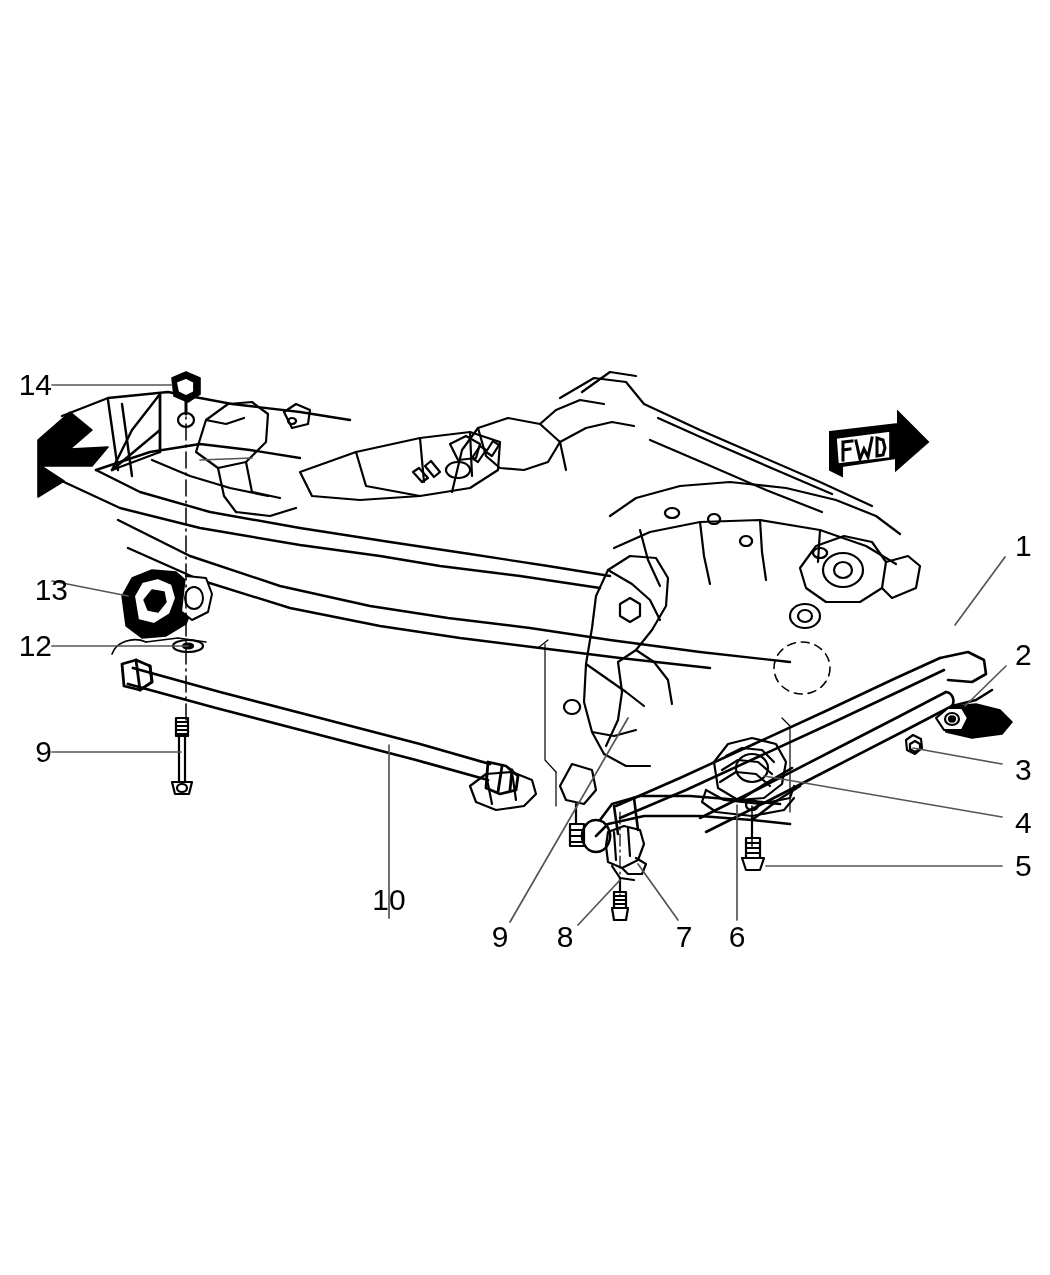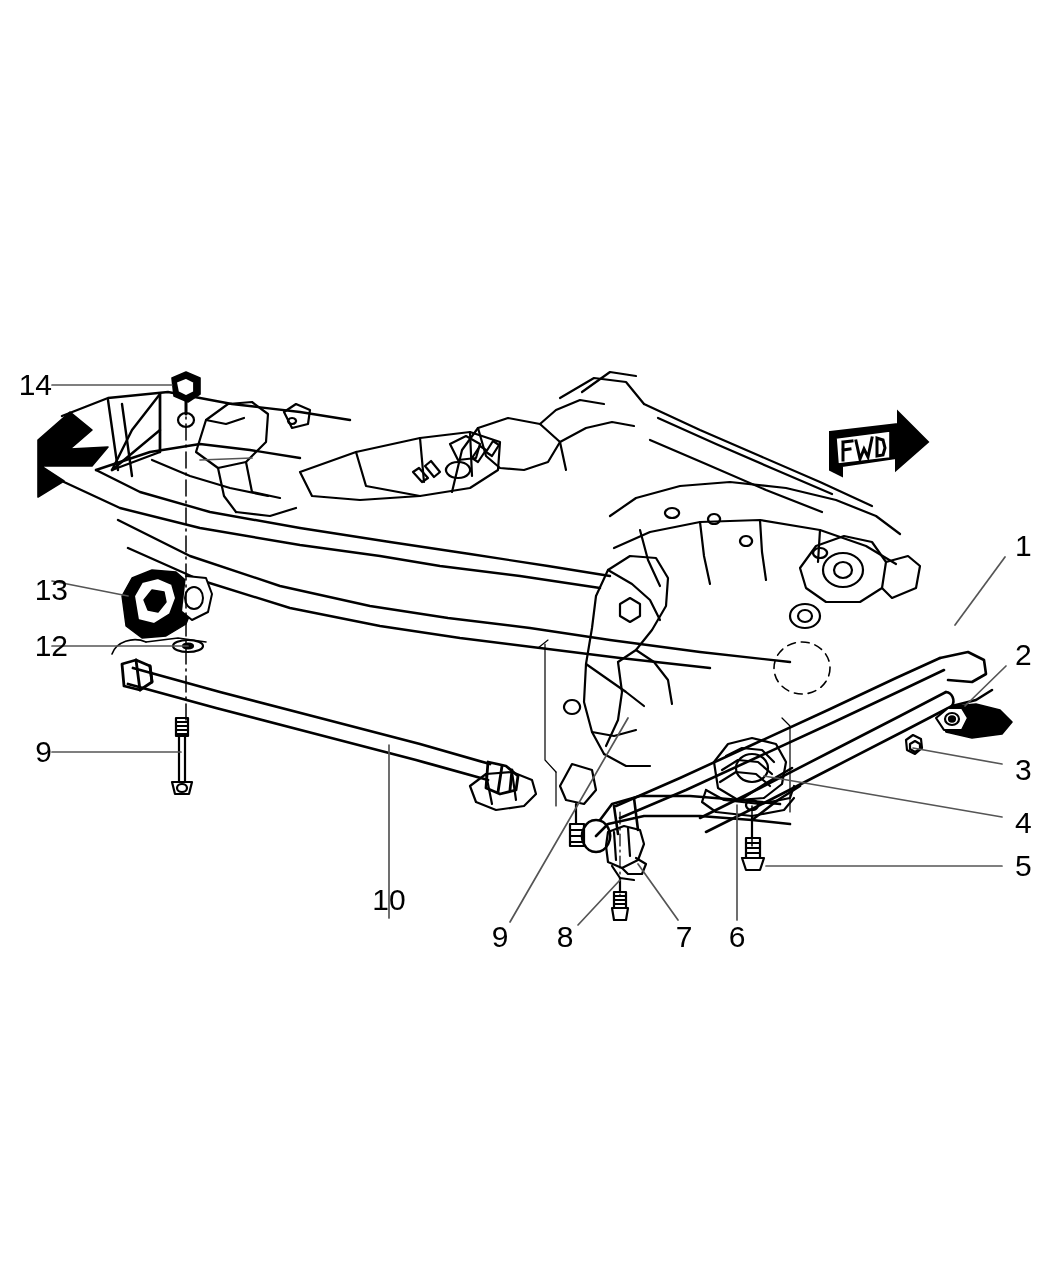--- a/index.html
+++ b/index.html
@@ -316,17 +316,17 @@
   <div class="callout right" style="left:1015px;top:823px;">4</div>
   <div class="callout right" style="left:1015px;top:866px;">5</div>
 
   <div class="callout center" style="left:737px;top:937px;">6</div>
   <div class="callout center" style="left:684px;top:937px;">7</div>
   <div class="callout center" style="left:565px;top:937px;">8</div>
   <div class="callout center" style="left:500px;top:937px;">9</div>
   <div class="callout center" style="left:389px;top:900px;">10</div>
 
   <div class="callout left" style="left:52px;top:752px;">9</div>
-  <div class="callout left" style="left:52px;top:646px;margin-left:16px;">12</div>
+  <div class="callout left" style="left:52px;top:646px;">12</div>
   <div class="callout left" style="left:68px;top:578px;margin-top:12px;">13</div>
   <div class="callout left" style="left:52px;top:385px;">14</div>
 
 </div>
 
 </body></html>

